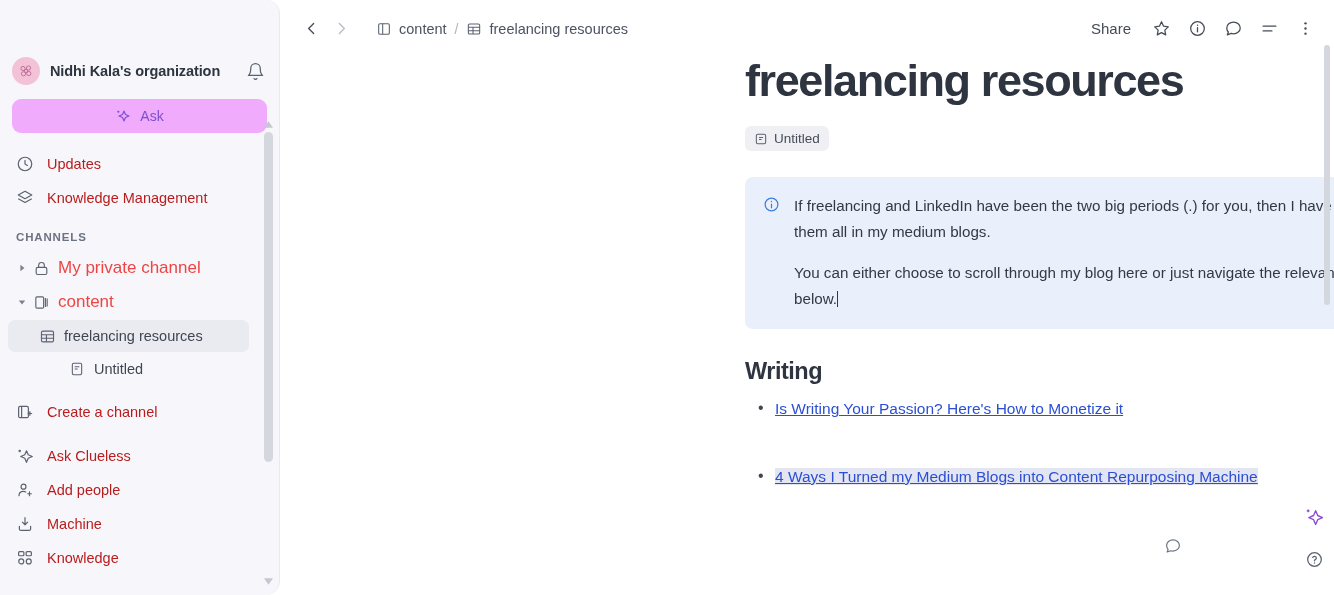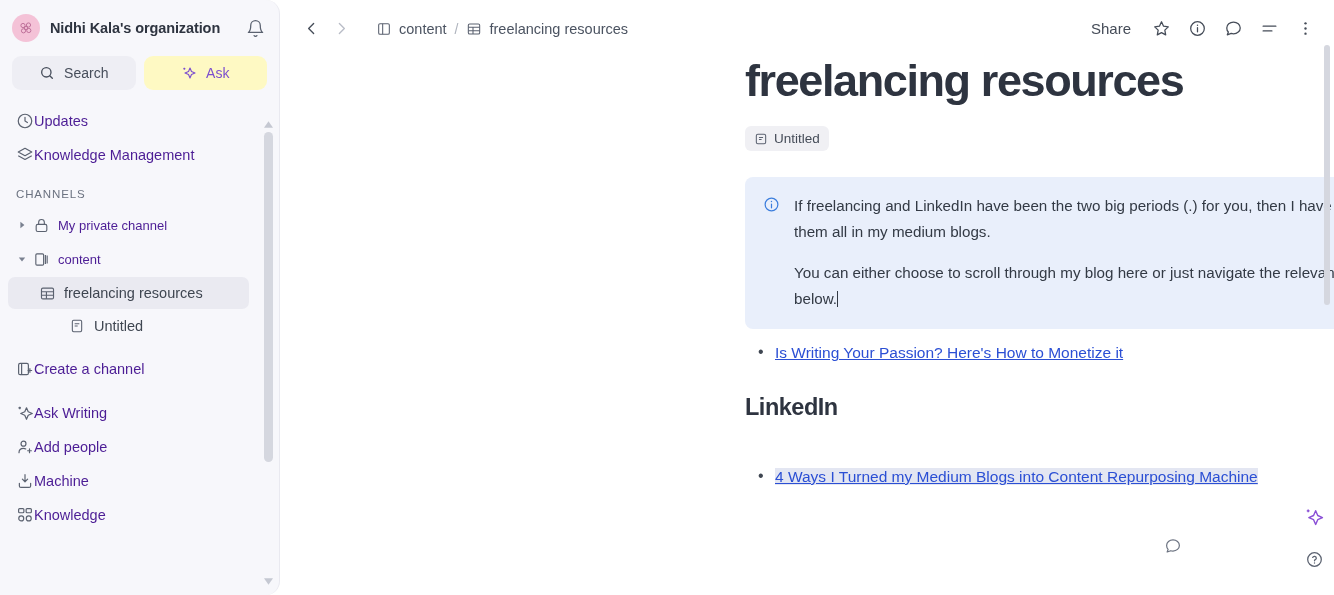--- a/index.html
+++ b/index.html
@@ -18,67 +18,67 @@
     background: #f7f7fb;
     border-right: 1px solid #e9e9f0;
     border-top-right-radius: 14px;
     border-bottom-right-radius: 14px;
     display: flex; flex-direction: column;
     position: relative;
     flex: none;
   }
   .org-row {
     display: flex; align-items: center;
-    height: 56px; padding: 0 14px 0 12px; gap: 10px;
+    height: 56px; padding: 0 14px 0 12px; gap: 10px; margin-top: 43px;
   }
   .avatar {
     width: 28px; height: 28px; border-radius: 50%;
     background: #f4c2d7; flex: none;
     display: flex; align-items: center; justify-content: center;
     color: #c77da0;
   }
   .org-name {
     font-size: 14.5px; font-weight: bold; color: #2e3440;
     letter-spacing: -0.1px; flex: 1; white-space: nowrap; overflow: hidden;
   }
   .bell { color: #5b6270; flex: none; display: flex; }
 
   .sa-row { display: flex; gap: 8px; padding: 0 12px 10px 12px; }
   .sa-btn {
     flex: 1; height: 34px; border-radius: 9px;
     display: flex; align-items: center; justify-content: center; gap: 9px;
     font-size: 14px; cursor: pointer; user-select: none;
   }
   .sa-search { background: #eeeef4; color: #474e5b; }
-  .sa-ask { background: #fef9c3; color: #7c4fce; }
+  .sa-ask { background: #f0abfc; color: #7c4fce; }
 
   .nav-scroll {
     flex: 1; overflow: hidden; position: relative;
     padding-right: 22px;
   }
   .nav-list { padding: 4px 0 0 0; }
 
   .nav-item {
-    display: flex; align-items: center; 
+    display: flex; align-items: center; gap: 13px;
     height: 34px; margin: 0 8px; padding: 0 8px;
     border-radius: 7px; cursor: pointer;
-    font-size: 14.5px; color: #4c1d95; white-space: nowrap;
+    font-size: 14.5px; color: #b91c1c; white-space: nowrap;
   }
   .nav-item .ico { display: flex; color: #5b6270; flex: none; width: 18px; justify-content: center; }
 
   .section-label {
-    font-size: 11.5px; font-weight: normal; letter-spacing: 0.85px;
+    font-size: 11.5px; font-weight: bold; letter-spacing: 0.85px;
     color: #6b7280; padding: 16px 0 8px 16px; text-transform: uppercase;
   }
 
   .ch-item {
     display: flex; align-items: center;
     height: 34px; margin: 0 8px; padding: 0 6px;
     border-radius: 7px; cursor: pointer;
-    font-size: 13px; color: #4c1d95; white-space: nowrap;
+    font-size: 17px; color: #ef4444; white-space: nowrap;
   }
   .caret { width: 16px; flex: none; display: flex; align-items: center; justify-content: center; color: #7a8190; }
   .ch-ico { width: 22px; flex: none; display: flex; align-items: center; justify-content: center; color: #5b6270; margin-right: 6px; }
   .ch-ico.teal { color: #4d8f86; }
 
   .pg-item {
     display: flex; align-items: center;
     height: 32px; margin: 1px 8px; padding: 0 6px;
     border-radius: 7px; cursor: pointer;
     font-size: 14.5px; color: #3f4651; white-space: nowrap;
@@ -218,29 +218,20 @@
       <div class="org-name">Nidhi Kala's organization</div>
       <div class="bell">
         <svg width="19" height="19" viewBox="0 0 24 24" fill="none" stroke="currentColor" stroke-width="1.6" stroke-linecap="round" stroke-linejoin="round">
           <path d="M18 8A6 6 0 0 0 6 8c0 7-3 9-3 9h18s-3-2-3-9"></path>
             <path d="M13.73 21a2 2 0 0 1-3.46 0"></path>
         </svg>
       </div>
     </div>
 
     <div class="sa-row">
-      <div class="sa-btn sa-search">
-        <span style="display:flex">
-          <svg width="16" height="16" viewBox="0 0 24 24" fill="none" stroke="currentColor" stroke-width="2" stroke-linecap="round">
-            <circle cx="11" cy="11" r="7"></circle>
-              <path d="M20 20l-3.5-3.5"></path>
-          </svg>
-        </span>
-        <span>Search</span>
-      </div>
       <div class="sa-btn sa-ask">
         <span style="display:flex">
           <svg width="16" height="16" viewBox="0 0 24 24" fill="none" stroke="currentColor" stroke-width="1.7" stroke-linejoin="round">
             <path d="M13.5 4.5l2.2 5.3 5.3 2.2-5.3 2.2-2.2 5.3-2.2-5.3L6 12l5.3-2.2z"></path>
             <path d="M5 4v3M3.5 5.5h3"></path>
           </svg>
         </span>
         <span>Ask</span>
       </div>
     </div>
@@ -334,21 +325,21 @@
 
         <div class="spacer-sm"></div>
 
         <div class="nav-item">
           <span class="ico">
             <svg width="18" height="18" viewBox="0 0 24 24" fill="none" stroke="currentColor" stroke-width="1.6" stroke-linejoin="round">
               <path d="M14 5l2.3 5.4 5.4 2.3-5.4 2.3L14 20.4l-2.3-5.4-5.4-2.3 5.4-2.3z"></path>
               <path d="M5 3.5v3.5M3.2 5.2h3.5"></path>
             </svg>
           </span>
-          <span>Ask Writing</span>
+          <span>Ask Clueless</span>
         </div>
 
         <div class="nav-item">
           <span class="ico">
             <svg width="18" height="18" viewBox="0 0 24 24" fill="none" stroke="currentColor" stroke-width="1.6" stroke-linecap="round" stroke-linejoin="round">
               <circle cx="10" cy="7.5" r="3.3"></circle>
                 <path d="M4 19.5c0-3.4 2.7-5.6 6-5.6 1.1 0 2.1.2 3 .7"></path>
               <path d="M18 14.5v5M15.5 17h5"></path>
             </svg>
           </span>
@@ -491,25 +482,25 @@
                 <path d="M12 11.3v5.4"></path>
                 <circle cx="12" cy="7.7" r="1" fill="currentColor" stroke="none"></circle>
             </svg>
           </span>
           <div class="callout-body">
             <p>If freelancing and LinkedIn have been the two big periods (.) for you, then I have answered them all in my medium blogs.</p>
             <p><span>You can either choose to scroll through my blog here or just navigate the relevant links below.</span><span class="caret-blink"></span></p>
           </div>
         </div>
 
+        <h2 class="sec">Writing</h2>
         <ul class="links">
           <li><a>Is Writing Your Passion? Here's How to Monetize it</a></li>
         </ul>
 
-        <h2 class="sec">LinkedIn</h2>
         <div class="gap-lg"></div>
         <ul class="links">
           <li class="hl"><a>4 Ways I Turned my Medium Blogs into Content Repurposing Machine</a></li>
 
         </ul>
 
       </div>
     </div>
 
     <div class="comment-bubble">

